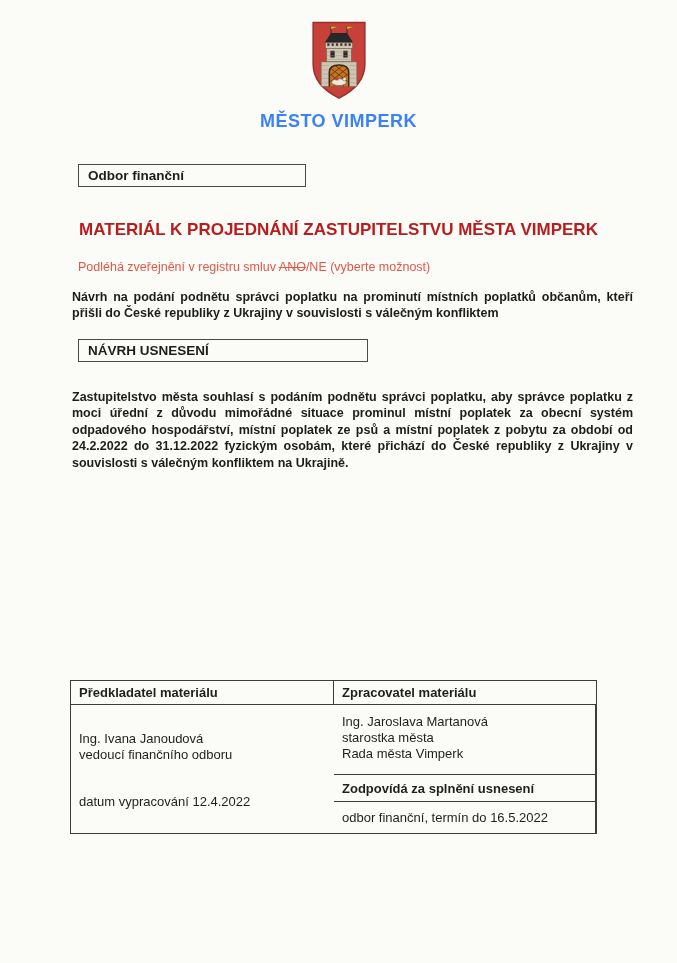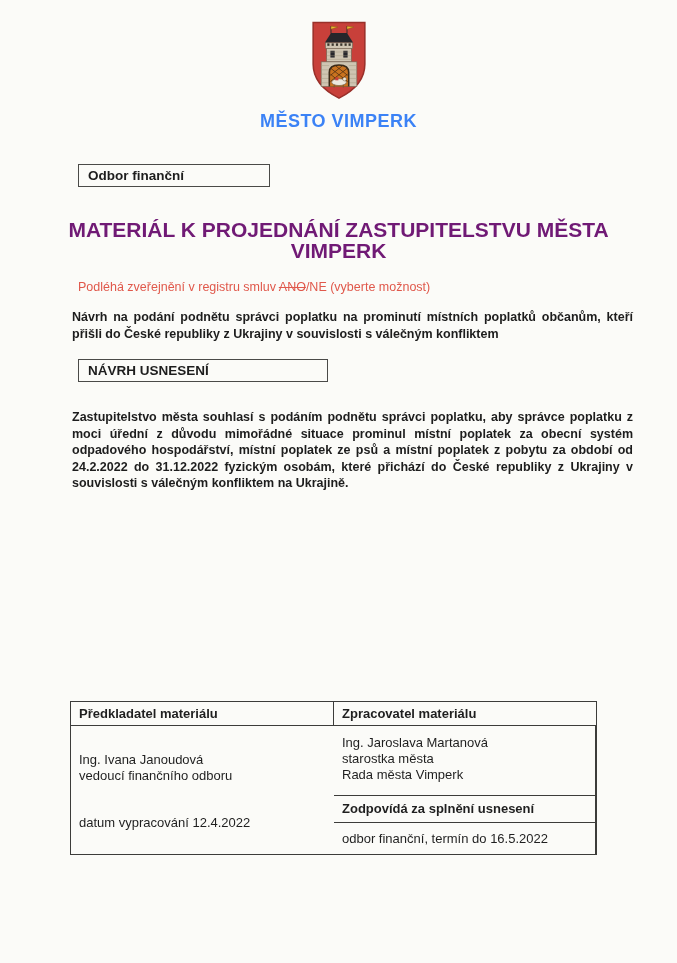--- a/index.html
+++ b/index.html
@@ -14,31 +14,31 @@
 
   .arms{display:block;margin:20px auto 0;}
 
   .org-title{
     text-align:center;font-weight:bold;font-size:18px;line-height:22px;
     margin-top:10px;letter-spacing:.5px;color:#3b82f6;
   }
 
   .outline-box{
     box-sizing:border-box;
-    width:192px;border:1.5px solid #4a4a48;
+    width:228px;border:1.5px solid #4a4a48;
     padding:3px 9px;font-weight:bold;font-size:13.5px;
     background:transparent;color:#1d1d1d;
   }
   .dept-box{margin:32px 0 0 78px;}
   .sec-box1{margin:26px 0 0 78px;width:250px;}
-  .sec-box2{margin:17px 0 0 78px;width:250px;}
+  .sec-box2{margin:17px 0 0 78px;width:290px;}
 
   .main-title{
-    text-align:center;font-weight:bold;font-size:21px;line-height:20.5px;
-    margin:33px 30px 6px 30px;color:#701a75;
+    text-align:center;font-weight:bold;font-size:17px;line-height:20.5px;
+    margin:33px 30px 6px 30px;color:#b91c1c;
   }
 
   .registry-note{
     margin:19px 0 0 78px;font-size:12.5px;line-height:14px;color:#e0584b;
   }
   .strike{text-decoration:line-through;}
 
   .body-text{
     margin:15px 44px 0 72px;
     font-weight:bold;font-size:12.5px;line-height:16.5px;

